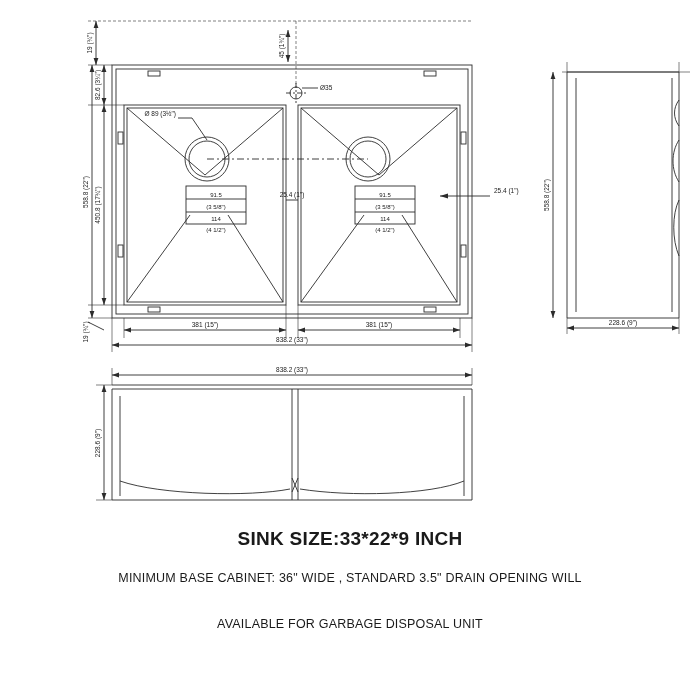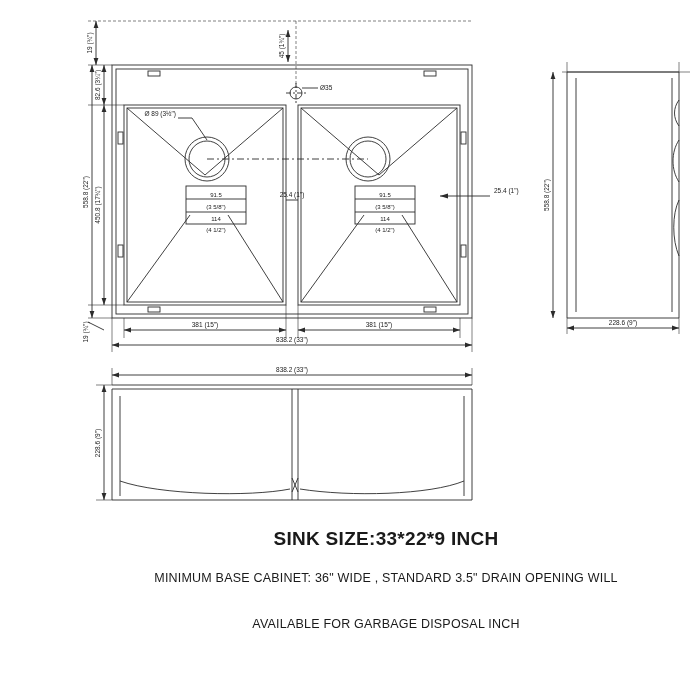--- a/index.html
+++ b/index.html
@@ -11,21 +11,20 @@
     width: 700px;
     height: 700px;
     font-family: "Liberation Sans", sans-serif;
     color: #1a1a1a;
     position: relative;
     overflow: hidden;
   }
   #sheet {
     position: absolute;
     inset: 0;
-    padding-left: 36px;
   }
   svg.draw {
     position: absolute;
     top: 0;
     left: 0;
     width: 700px;
     height: 700px;
   }
   .cap {
     position: absolute;
@@ -247,15 +246,15 @@
         <text x="623" y="325" font-size="6.5" text-anchor="middle">228.6 (9")</text>
 
         <text x="292" y="372" font-size="6.5" text-anchor="middle">838.2 (33")</text>
         <text x="100" y="443" font-size="6.5" text-anchor="middle" transform="rotate(-90 100 443)">228.6 (9")</text>
       </g>
     </g>
   </svg>
 
   <div class="cap cap-title">SINK SIZE:33*22*9 INCH</div>
   <div class="cap cap-line1">MINIMUM BASE CABINET: 36" WIDE , STANDARD 3.5" DRAIN OPENING WILL</div>
-  <div class="cap cap-line2">AVAILABLE FOR GARBAGE DISPOSAL INCH</div>
+  <div class="cap cap-line2">AVAILABLE FOR GARBAGE DISPOSAL UNIT</div>
 
 </div>
 
 </body></html>

